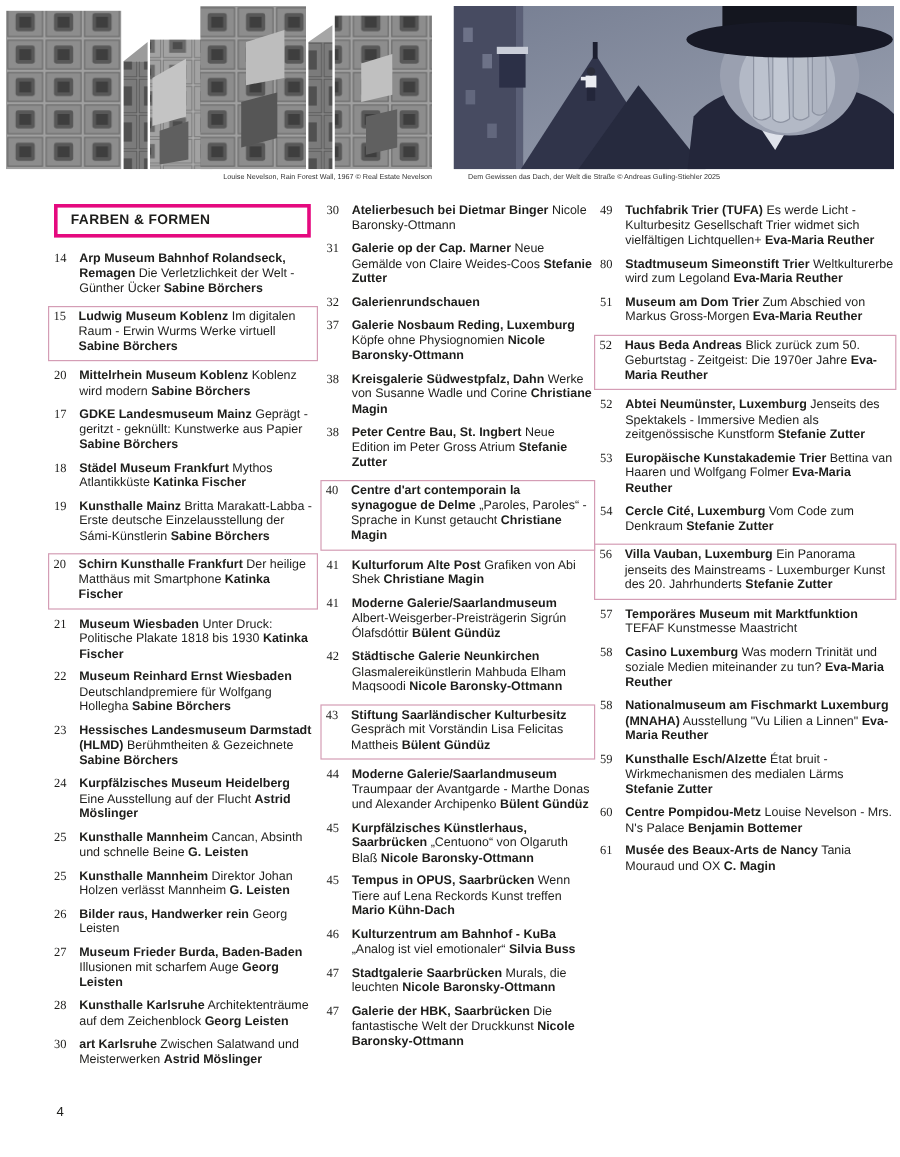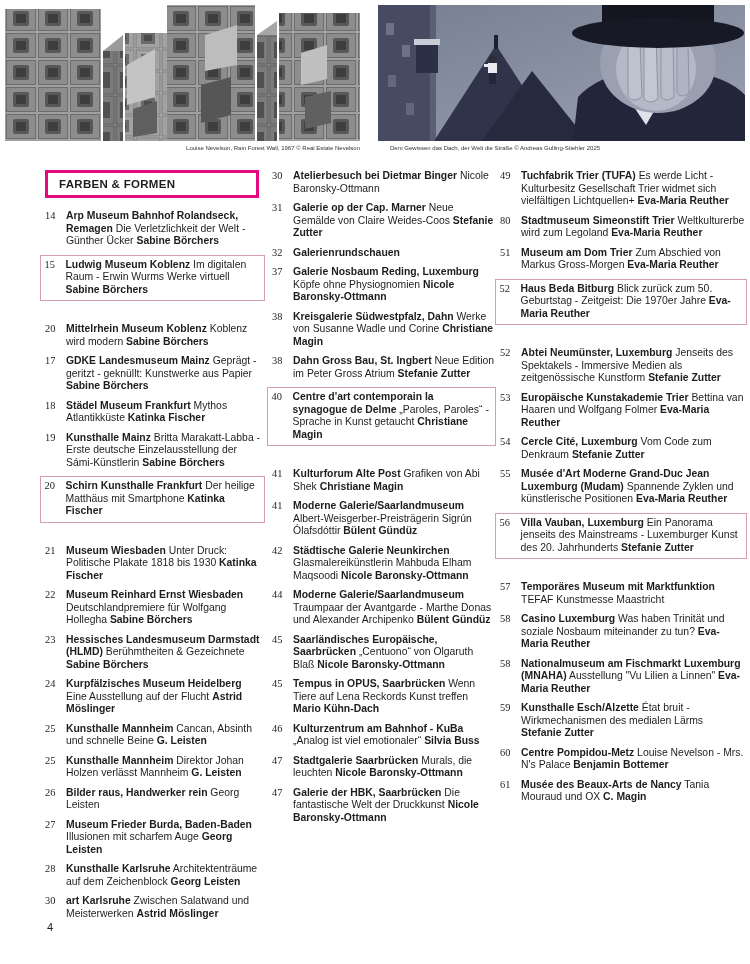--- a/index.html
+++ b/index.html
@@ -21,21 +21,21 @@
   .col3{width:246px;}
   .section-box{border:3px solid var(--accent);padding:5px 8px 5px 11px;margin:0 4px 12px 0;
                font-weight:bold;font-size:11.5px;letter-spacing:.3px;}
   
   .entry{display:flex;margin-bottom:7px;font-size:10.4px;line-height:12.5px;}
   .entry .num{width:15px;min-width:15px;text-align:left;margin-right:6px;font-family:Liberation Serif, serif;}
   .entry .body{flex:1;}
   .bld{font-weight:bold;}
   .reg{font-weight:normal;}
   .entry.boxed{border:1.5px solid var(--boxline);padding:3px 4px 4px 4px;
-               margin-left:-5.5px;margin-right:-1.5px;margin-bottom:22px;}
+               margin-left:-5.5px;margin-right:-1.5px;margin-bottom:7px;}
   
   .folio{position:absolute;left:47px;top:921px;font-size:11px;}
 </style>
 </head>
 <body>
 
 <div class="page" style="--accent: #e5097f; --boxline: #d49db5;">
 
   <div class="hero">
 
@@ -211,45 +211,49 @@
         <div class="entry">
           <span class="num">37</span>
           <span class="body"><span class="bld">Galerie Nosbaum Reding, Luxemburg</span><span class="reg"> Köpfe ohne Physiognomien </span><span class="bld">Nicole Baronsky-Ottmann</span></span>
         </div>
         <div class="entry">
           <span class="num">38</span>
           <span class="body"><span class="bld">Kreisgalerie Südwestpfalz, Dahn</span><span class="reg"> Werke von Susanne Wadle und Corine </span><span class="bld">Christiane Magin</span></span>
         </div>
         <div class="entry">
           <span class="num">38</span>
-          <span class="body"><span class="bld">Dahn Gross Bau, St. Ingbert</span><span class="reg"> Neue Edition im Peter Gross Atrium </span><span class="bld">Stefanie Zutter</span></span>
+          <span class="body"><span class="bld">Peter Centre Bau, St. Ingbert</span><span class="reg"> Neue Edition im Peter Gross Atrium </span><span class="bld">Stefanie Zutter</span></span>
         </div>
         <div class="entry boxed">
           <span class="num">40</span>
           <span class="body"><span class="bld">Centre d'art contemporain la synagogue de Delme</span><span class="reg"> „Paroles, Paroles“ - Sprache in Kunst getaucht </span><span class="bld">Christiane Magin</span></span>
         </div>
         <div class="entry">
           <span class="num">41</span>
           <span class="body"><span class="bld">Kulturforum Alte Post</span><span class="reg"> Grafiken von Abi Shek </span><span class="bld">Christiane Magin</span></span>
         </div>
         <div class="entry">
           <span class="num">41</span>
           <span class="body"><span class="bld">Moderne Galerie/Saarlandmuseum</span><span class="reg"> Albert-Weisgerber-Preisträgerin Sigrún Ólafsdóttir </span><span class="bld">Bülent Gündüz</span></span>
         </div>
         <div class="entry">
           <span class="num">42</span>
           <span class="body"><span class="bld">Städtische Galerie Neunkirchen</span><span class="reg"> Glasmalereikünstlerin Mahbuda Elham Maqsoodi </span><span class="bld">Nicole Baronsky-Ottmann</span></span>
         </div>
+        <div class="entry boxed">
+          <span class="num">43</span>
+          <span class="body"><span class="bld">Stiftung Saarländischer Kulturbesitz</span><span class="reg"> Gespräch mit Vorständin Lisa Felicitas Mattheis </span><span class="bld">Bülent Gündüz</span></span>
+        </div>
         <div class="entry">
           <span class="num">44</span>
           <span class="body"><span class="bld">Moderne Galerie/Saarlandmuseum</span><span class="reg"> Traumpaar der Avantgarde - Marthe Donas und Alexander Archipenko </span><span class="bld">Bülent Gündüz</span></span>
         </div>
         <div class="entry">
           <span class="num">45</span>
-          <span class="body"><span class="bld">Saarländisches Europäische, Saarbrücken</span><span class="reg"> „Centuono“ von Olgaruth Blaß </span><span class="bld">Nicole Baronsky-Ottmann</span></span>
+          <span class="body"><span class="bld">Kurpfälzisches Künstlerhaus, Saarbrücken</span><span class="reg"> „Centuono“ von Olgaruth Blaß </span><span class="bld">Nicole Baronsky-Ottmann</span></span>
         </div>
         <div class="entry">
           <span class="num">45</span>
           <span class="body"><span class="bld">Tempus in OPUS, Saarbrücken</span><span class="reg"> Wenn Tiere auf Lena Reckords Kunst treffen </span><span class="bld">Mario Kühn-Dach</span></span>
         </div>
         <div class="entry">
           <span class="num">46</span>
           <span class="body"><span class="bld">Kulturzentrum am Bahnhof - KuBa</span><span class="reg"> „Analog ist viel emotionaler“ </span><span class="bld">Silvia Buss</span></span>
         </div>
         <div class="entry">
@@ -269,49 +273,45 @@
         <div class="entry">
           <span class="num">80</span>
           <span class="body"><span class="bld">Stadtmuseum Simeonstift Trier</span><span class="reg"> Weltkulturerbe wird zum Legoland </span><span class="bld">Eva-Maria Reuther</span></span>
         </div>
         <div class="entry">
           <span class="num">51</span>
           <span class="body"><span class="bld">Museum am Dom Trier</span><span class="reg"> Zum Abschied von Markus Gross-Morgen </span><span class="bld">Eva-Maria Reuther</span></span>
         </div>
         <div class="entry boxed">
           <span class="num">52</span>
-          <span class="body"><span class="bld">Haus Beda Bitburg</span><span class="reg"> Blick zurück zum 50. Geburtstag - Zeitgeist: Die 1970er Jahre </span><span class="bld">Eva-Maria Reuther</span></span>
+          <span class="body"><span class="bld">Haus Beda Andreas</span><span class="reg"> Blick zurück zum 50. Geburtstag - Zeitgeist: Die 1970er Jahre </span><span class="bld">Eva-Maria Reuther</span></span>
         </div>
         <div class="entry">
           <span class="num">52</span>
           <span class="body"><span class="bld">Abtei Neumünster, Luxemburg</span><span class="reg"> Jenseits des Spektakels - Immersive Medien als zeitgenössische Kunstform </span><span class="bld">Stefanie Zutter</span></span>
         </div>
         <div class="entry">
           <span class="num">53</span>
           <span class="body"><span class="bld">Europäische Kunstakademie Trier</span><span class="reg"> Bettina van Haaren und Wolfgang Folmer </span><span class="bld">Eva-Maria Reuther</span></span>
         </div>
         <div class="entry">
           <span class="num">54</span>
           <span class="body"><span class="bld">Cercle Cité, Luxemburg</span><span class="reg"> Vom Code zum Denkraum </span><span class="bld">Stefanie Zutter</span></span>
-        </div>
-        <div class="entry">
-          <span class="num">55</span>
-          <span class="body"><span class="bld">Musée d'Art Moderne Grand-Duc Jean Luxemburg (Mudam)</span><span class="reg"> Spannende Zyklen und künstlerische Positionen </span><span class="bld">Eva-Maria Reuther</span></span>
         </div>
         <div class="entry boxed">
           <span class="num">56</span>
           <span class="body"><span class="bld">Villa Vauban, Luxemburg</span><span class="reg"> Ein Panorama jenseits des Mainstreams - Luxemburger Kunst des 20. Jahrhunderts </span><span class="bld">Stefanie Zutter</span></span>
         </div>
         <div class="entry">
           <span class="num">57</span>
           <span class="body"><span class="bld">Temporäres Museum mit Marktfunktion</span><span class="reg"> TEFAF Kunstmesse Maastricht</span></span>
         </div>
         <div class="entry">
           <span class="num">58</span>
-          <span class="body"><span class="bld">Casino Luxemburg</span><span class="reg"> Was haben Trinität und soziale Nosbaum miteinander zu tun? </span><span class="bld">Eva-Maria Reuther</span></span>
+          <span class="body"><span class="bld">Casino Luxemburg</span><span class="reg"> Was modern Trinität und soziale Medien miteinander zu tun? </span><span class="bld">Eva-Maria Reuther</span></span>
         </div>
         <div class="entry">
           <span class="num">58</span>
           <span class="body"><span class="bld">Nationalmuseum am Fischmarkt Luxemburg (MNAHA)</span><span class="reg"> Ausstellung "Vu Lilien a Linnen" </span><span class="bld">Eva-Maria Reuther</span></span>
         </div>
         <div class="entry">
           <span class="num">59</span>
           <span class="body"><span class="bld">Kunsthalle Esch/Alzette</span><span class="reg"> État bruit - Wirkmechanismen des medialen Lärms </span><span class="bld">Stefanie Zutter</span></span>
         </div>
         <div class="entry">

